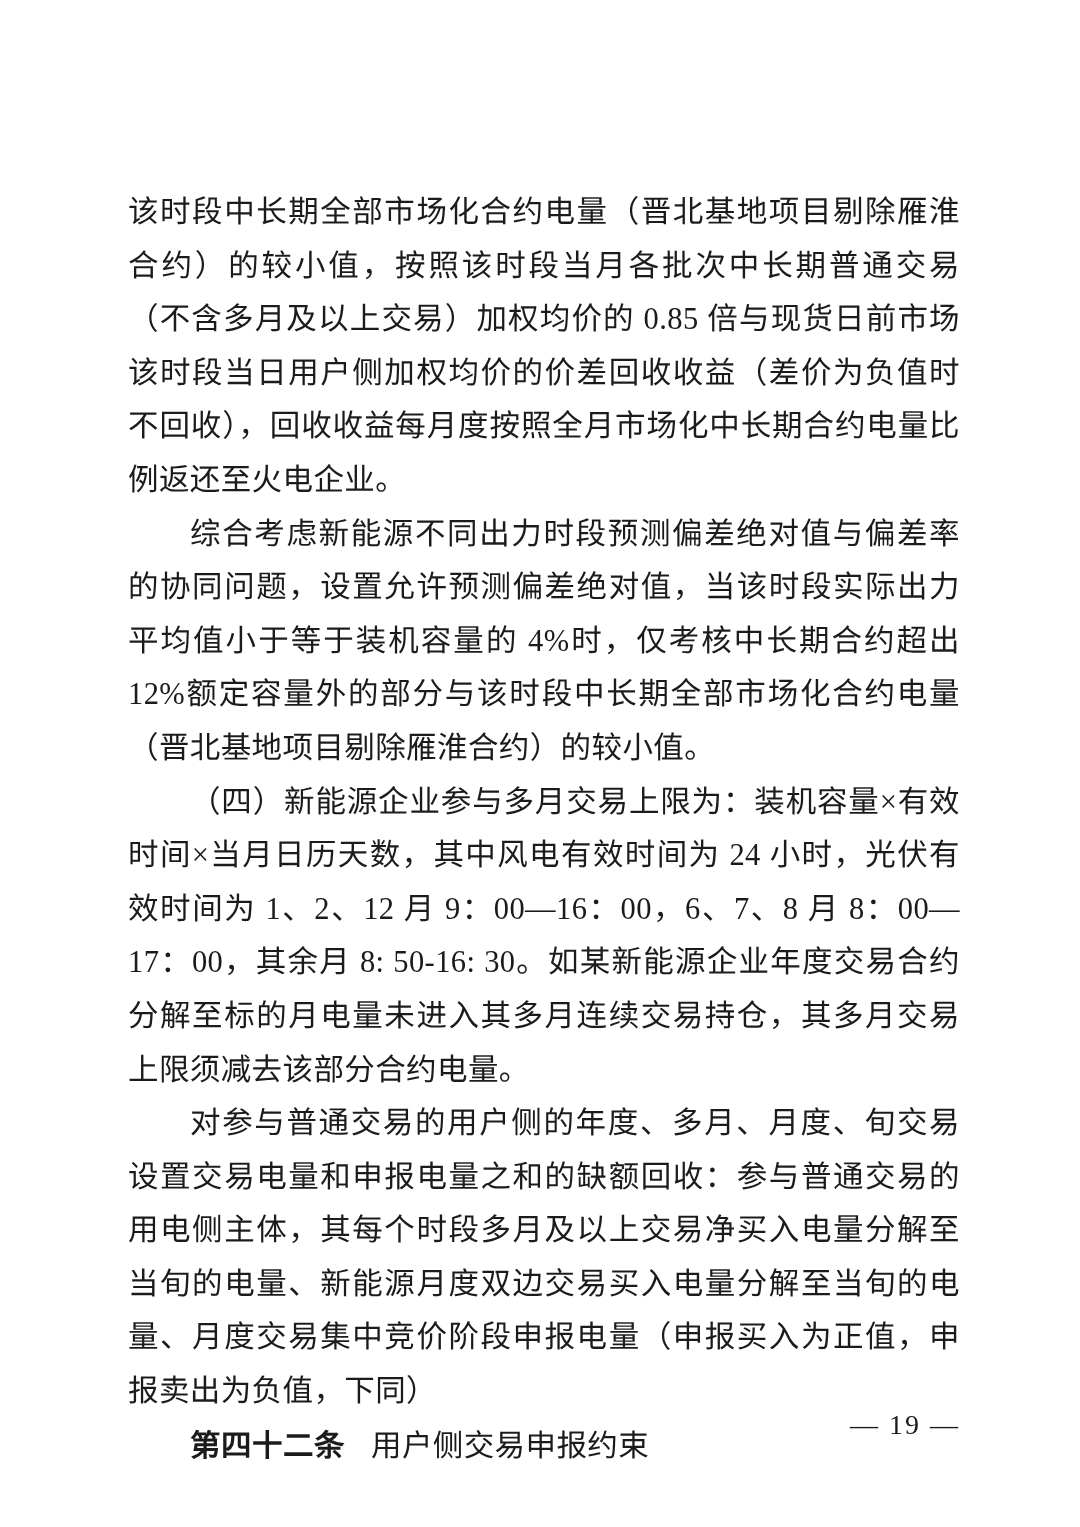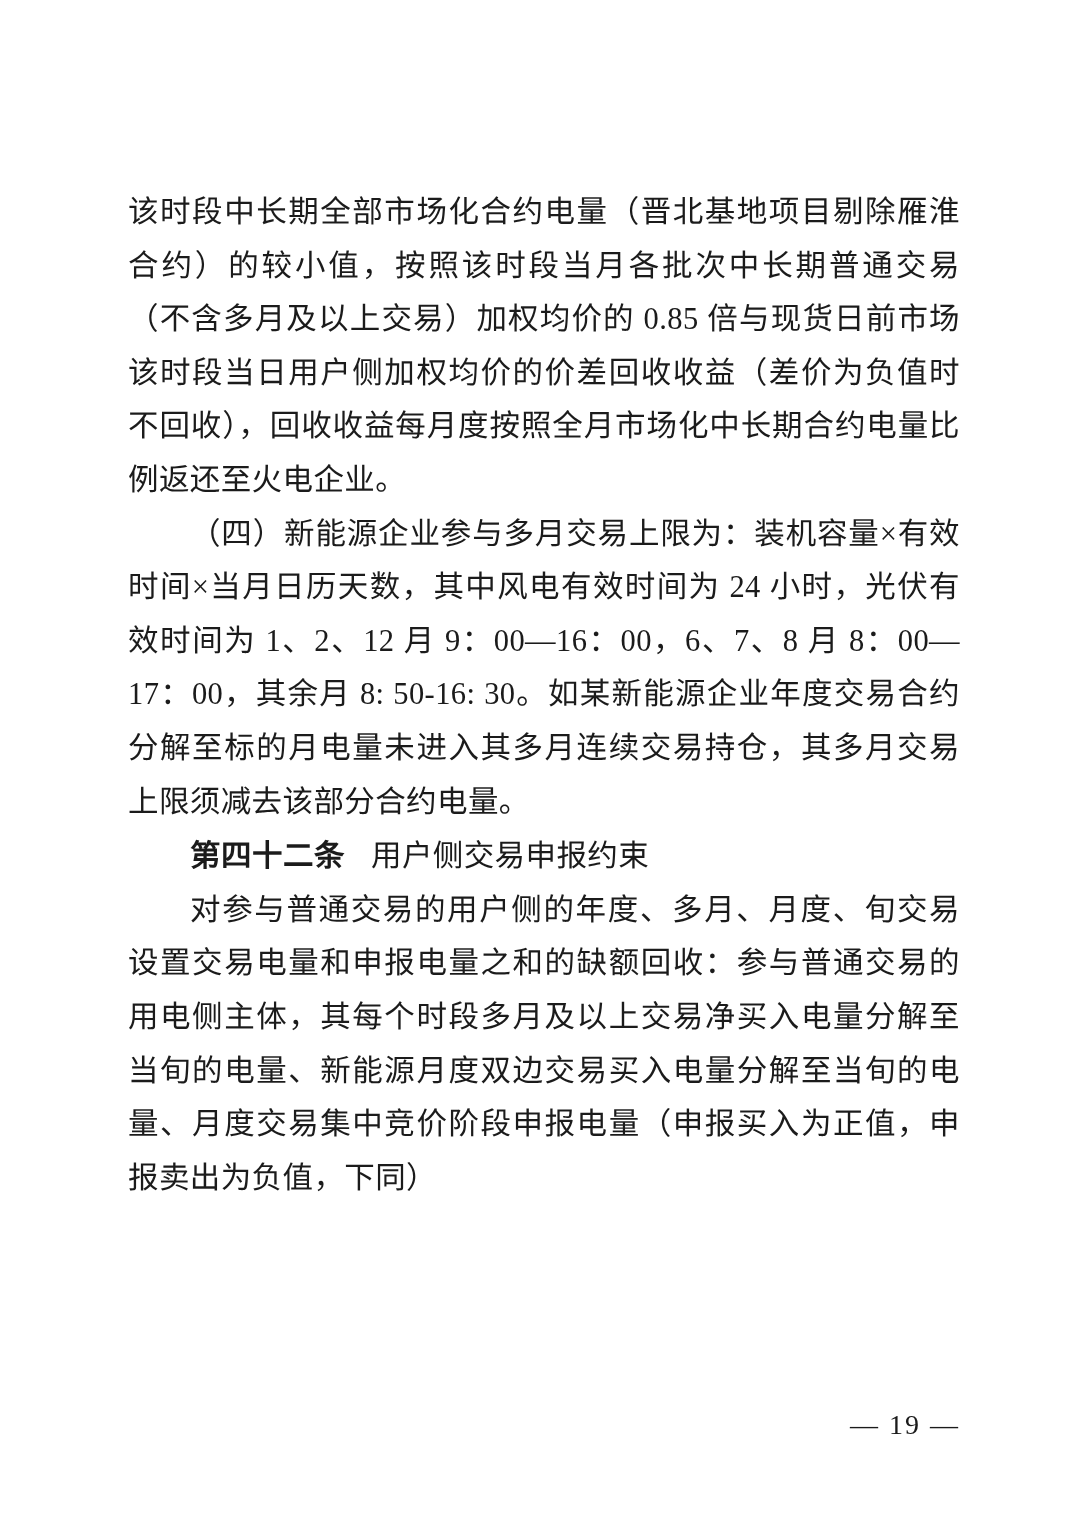--- a/index.html
+++ b/index.html
@@ -72,24 +72,25 @@
 </style>
 </head>
 <body>
 
 <div class="page">
 
   <div class="text-block">
 
     <p class="para">该时段中长期全部市场化合约电量（晋北基地项目剔除雁淮合约）的较小值，按照该时段当月各批次中长期普通交易（不含多月及以上交易）加权均价的 0.85 倍与现货日前市场该时段当日用户侧加权均价的价差回收收益（差价为负值时不回收），回收收益每月度按照全月市场化中长期合约电量比例返还至火电企业。</p>
 
+    <p class="para indent">综合考虑新能源不同出力时段预测偏差绝对值与偏差率的协同问题，设置允许预测偏差绝对值，当该时段实际出力平均值小于等于装机容量的 4%时，仅考核中长期合约超出 12%额定容量外的部分与该时段中长期全部市场化合约电量（晋北基地项目剔除雁淮合约）的较小值。</p>
 
     <p class="para indent">（四）新能源企业参与多月交易上限为：装机容量×有效时间×当月日历天数，其中风电有效时间为 24 小时，光伏有效时间为 1、2、12 月 9：00—16：00，6、7、8 月 8：00—17：00，其余月 8: 50-16: 30。如某新能源企业年度交易合约分解至标的月电量未进入其多月连续交易持仓，其多月交易上限须减去该部分合约电量。</p>
 
+    <p class="para indent">对参与普通交易的用户侧的年度、多月、月度、旬交易设置交易电量和申报电量之和的缺额回收：参与普通交易的用电侧主体，其每个时段多月及以上交易净买入电量分解至当旬的电量、新能源月度双边交易买入电量分解至当旬的电量、月度交易集中竞价阶段申报电量（申报买入为正值，申报卖出为负值，下同）</p>
+
     <p class="para article"><span class="article-number">第四十二条</span><span class="article-title">用户侧交易申报约束</span></p>
-
-    <p class="para indent">对参与普通交易的用户侧的年度、多月、月度、旬交易设置交易电量和申报电量之和的缺额回收：参与普通交易的用电侧主体，其每个时段多月及以上交易净买入电量分解至当旬的电量、新能源月度双边交易买入电量分解至当旬的电量、月度交易集中竞价阶段申报电量（申报买入为正值，申报卖出为负值，下同）</p>
 
   </div>
 
   <div class="page-number">— 19 —</div>
 
 </div>
 
 </body></html>

